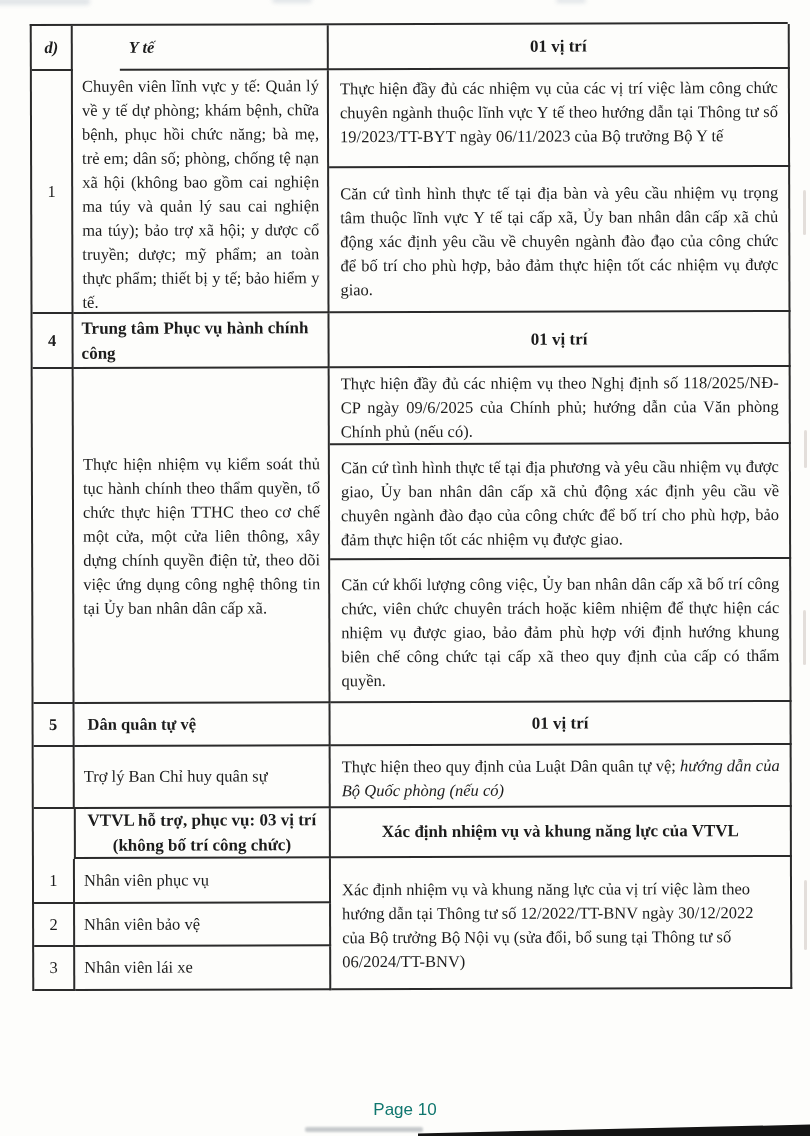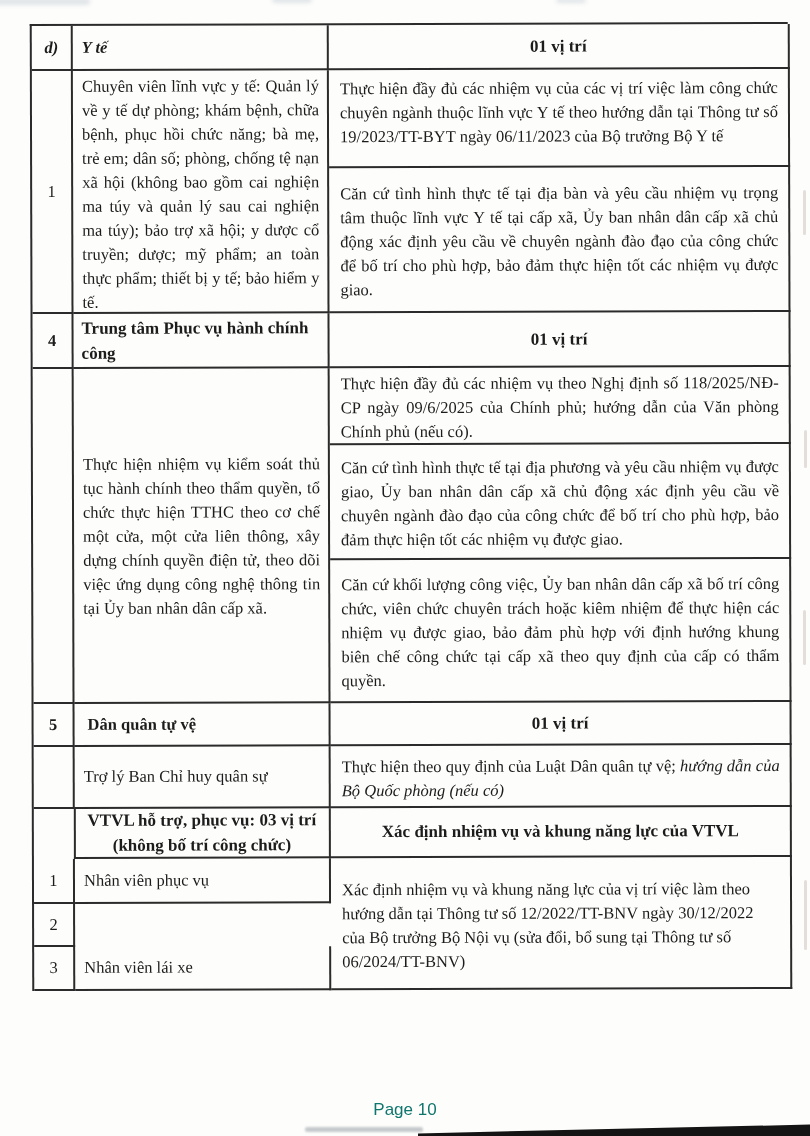--- a/index.html
+++ b/index.html
@@ -35,21 +35,21 @@
   .hdr-left { display:flex; flex-direction:column; justify-content:center;
            font-weight:bold; font-size:17px; padding:6px 8px; line-height:25px; }
   .txt   { padding:4px 8px 2px 9px; text-align:justify; }
   .para  { padding:7px 10px 2px 11px; text-align:justify; }
   .vcenter { display:flex; flex-direction:column; justify-content:center; }
   .left-align { text-align:left; }
   .bold-italic { font-weight:bold; font-style:italic; }
   .it { font-style:italic; }
 
   
-  .r1c1{grid-column:1;grid-row:1;} .r1c2{grid-column:2;grid-row:1;} .r1c3{grid-column:3;grid-row:1;}
+  .r1c1{grid-column:1;grid-row:1;} .r1c2{grid-column:2;grid-row:1;margin-left:47px;} .r1c3{grid-column:3;grid-row:1;}
   .r2c1{grid-column:1;grid-row:2/span 2;} .r2c2{grid-column:2;grid-row:2/span 2;}
   .r2c3{grid-column:3;grid-row:2;} .r3c3{grid-column:3;grid-row:3;}
   .r4c1{grid-column:1;grid-row:4;} .r4c2{grid-column:2;grid-row:4;} .r4c3{grid-column:3;grid-row:4;}
   .r5c1{grid-column:1;grid-row:5/span 3;} .r5c2{grid-column:2;grid-row:5/span 3;}
   .r5c3{grid-column:3;grid-row:5;} .r6c3{grid-column:3;grid-row:6;} .r7c3{grid-column:3;grid-row:7;}
   .r8c1{grid-column:1;grid-row:8;} .r8c2{grid-column:2;grid-row:8;} .r8c3{grid-column:3;grid-row:8;}
   .r9c1{grid-column:1;grid-row:9;} .r9c2{grid-column:2;grid-row:9;} .r9c3{grid-column:3;grid-row:9;}
   .r10c1{grid-column:1;grid-row:10;margin-left:40px;} .r10c2{grid-column:2;grid-row:10;} .r10c3{grid-column:3;grid-row:10;}
   .r11c1{grid-column:1;grid-row:11;} .r11c2{grid-column:2;grid-row:11;}
   .r12c1{grid-column:1;grid-row:12;} .r12c2{grid-column:2;grid-row:12;}
@@ -127,20 +127,21 @@
     <div class="c num r10c1" style="font-weight:bold;font-size:17px;">TT</div>
     <div class="c hdr-left r10c2" style="align-items:center;text-align:center;">
       <div>VTVL hỗ trợ, phục vụ: 03 vị trí</div>
       <div>(không bố trí công chức)</div>
     </div>
     <div class="c hdr r10c3">Xác định nhiệm vụ và khung năng lực của VTVL</div>
 
     <div class="c num r11c1">1</div>
     <div class="c name-cell r11c2">Nhân viên phục vụ</div>
     <div class="c num r12c1">2</div>
+    <div class="c name-cell r12c2">Nhân viên bảo vệ</div>
     <div class="c num r13c1">3</div>
     <div class="c name-cell r13c2">Nhân viên lái xe</div>
     <div class="c para vcenter left-align r11c3">Xác định nhiệm vụ và khung năng lực của vị trí việc làm  theo hướng dẫn tại Thông tư số 12/2022/TT-BNV ngày 30/12/2022 của Bộ trưởng Bộ Nội vụ (sửa đổi, bổ sung tại Thông tư số 06/2024/TT-BNV)</div>
 
   </div>
 
   <div class="footer">Page 10</div>
 
   <div class="edge-dash ed1"></div>
   <div class="edge-dash ed2"></div>

